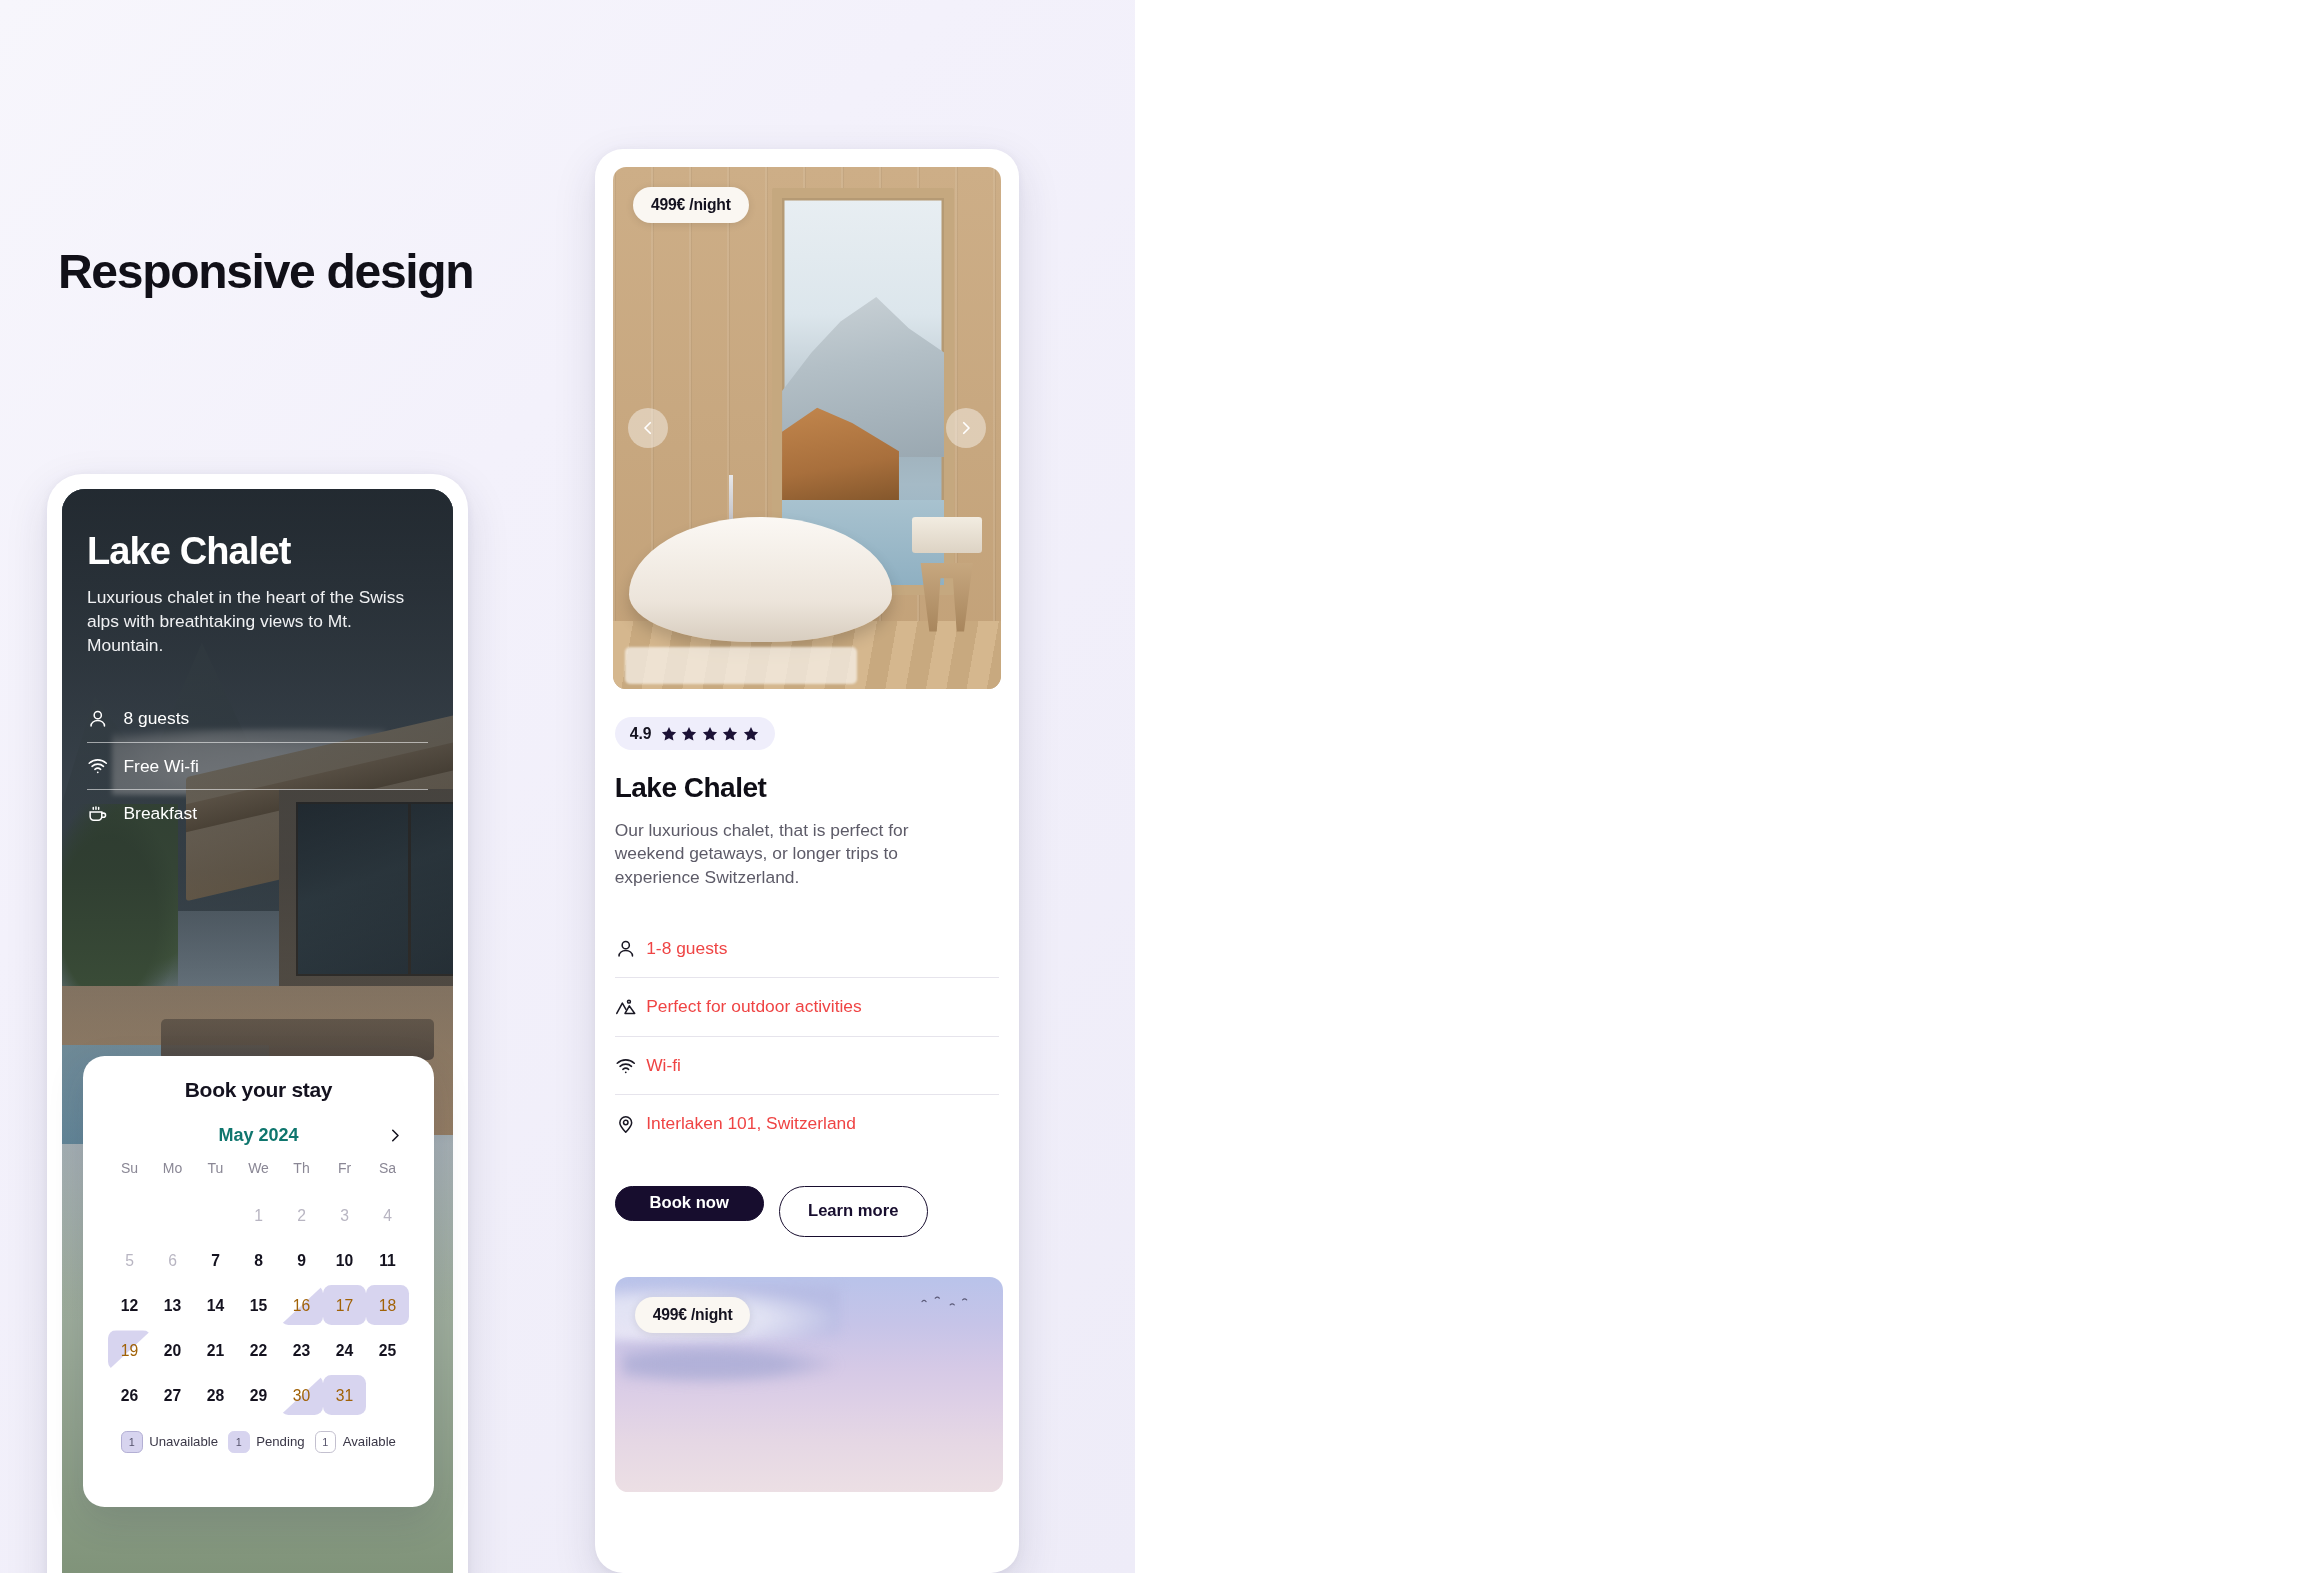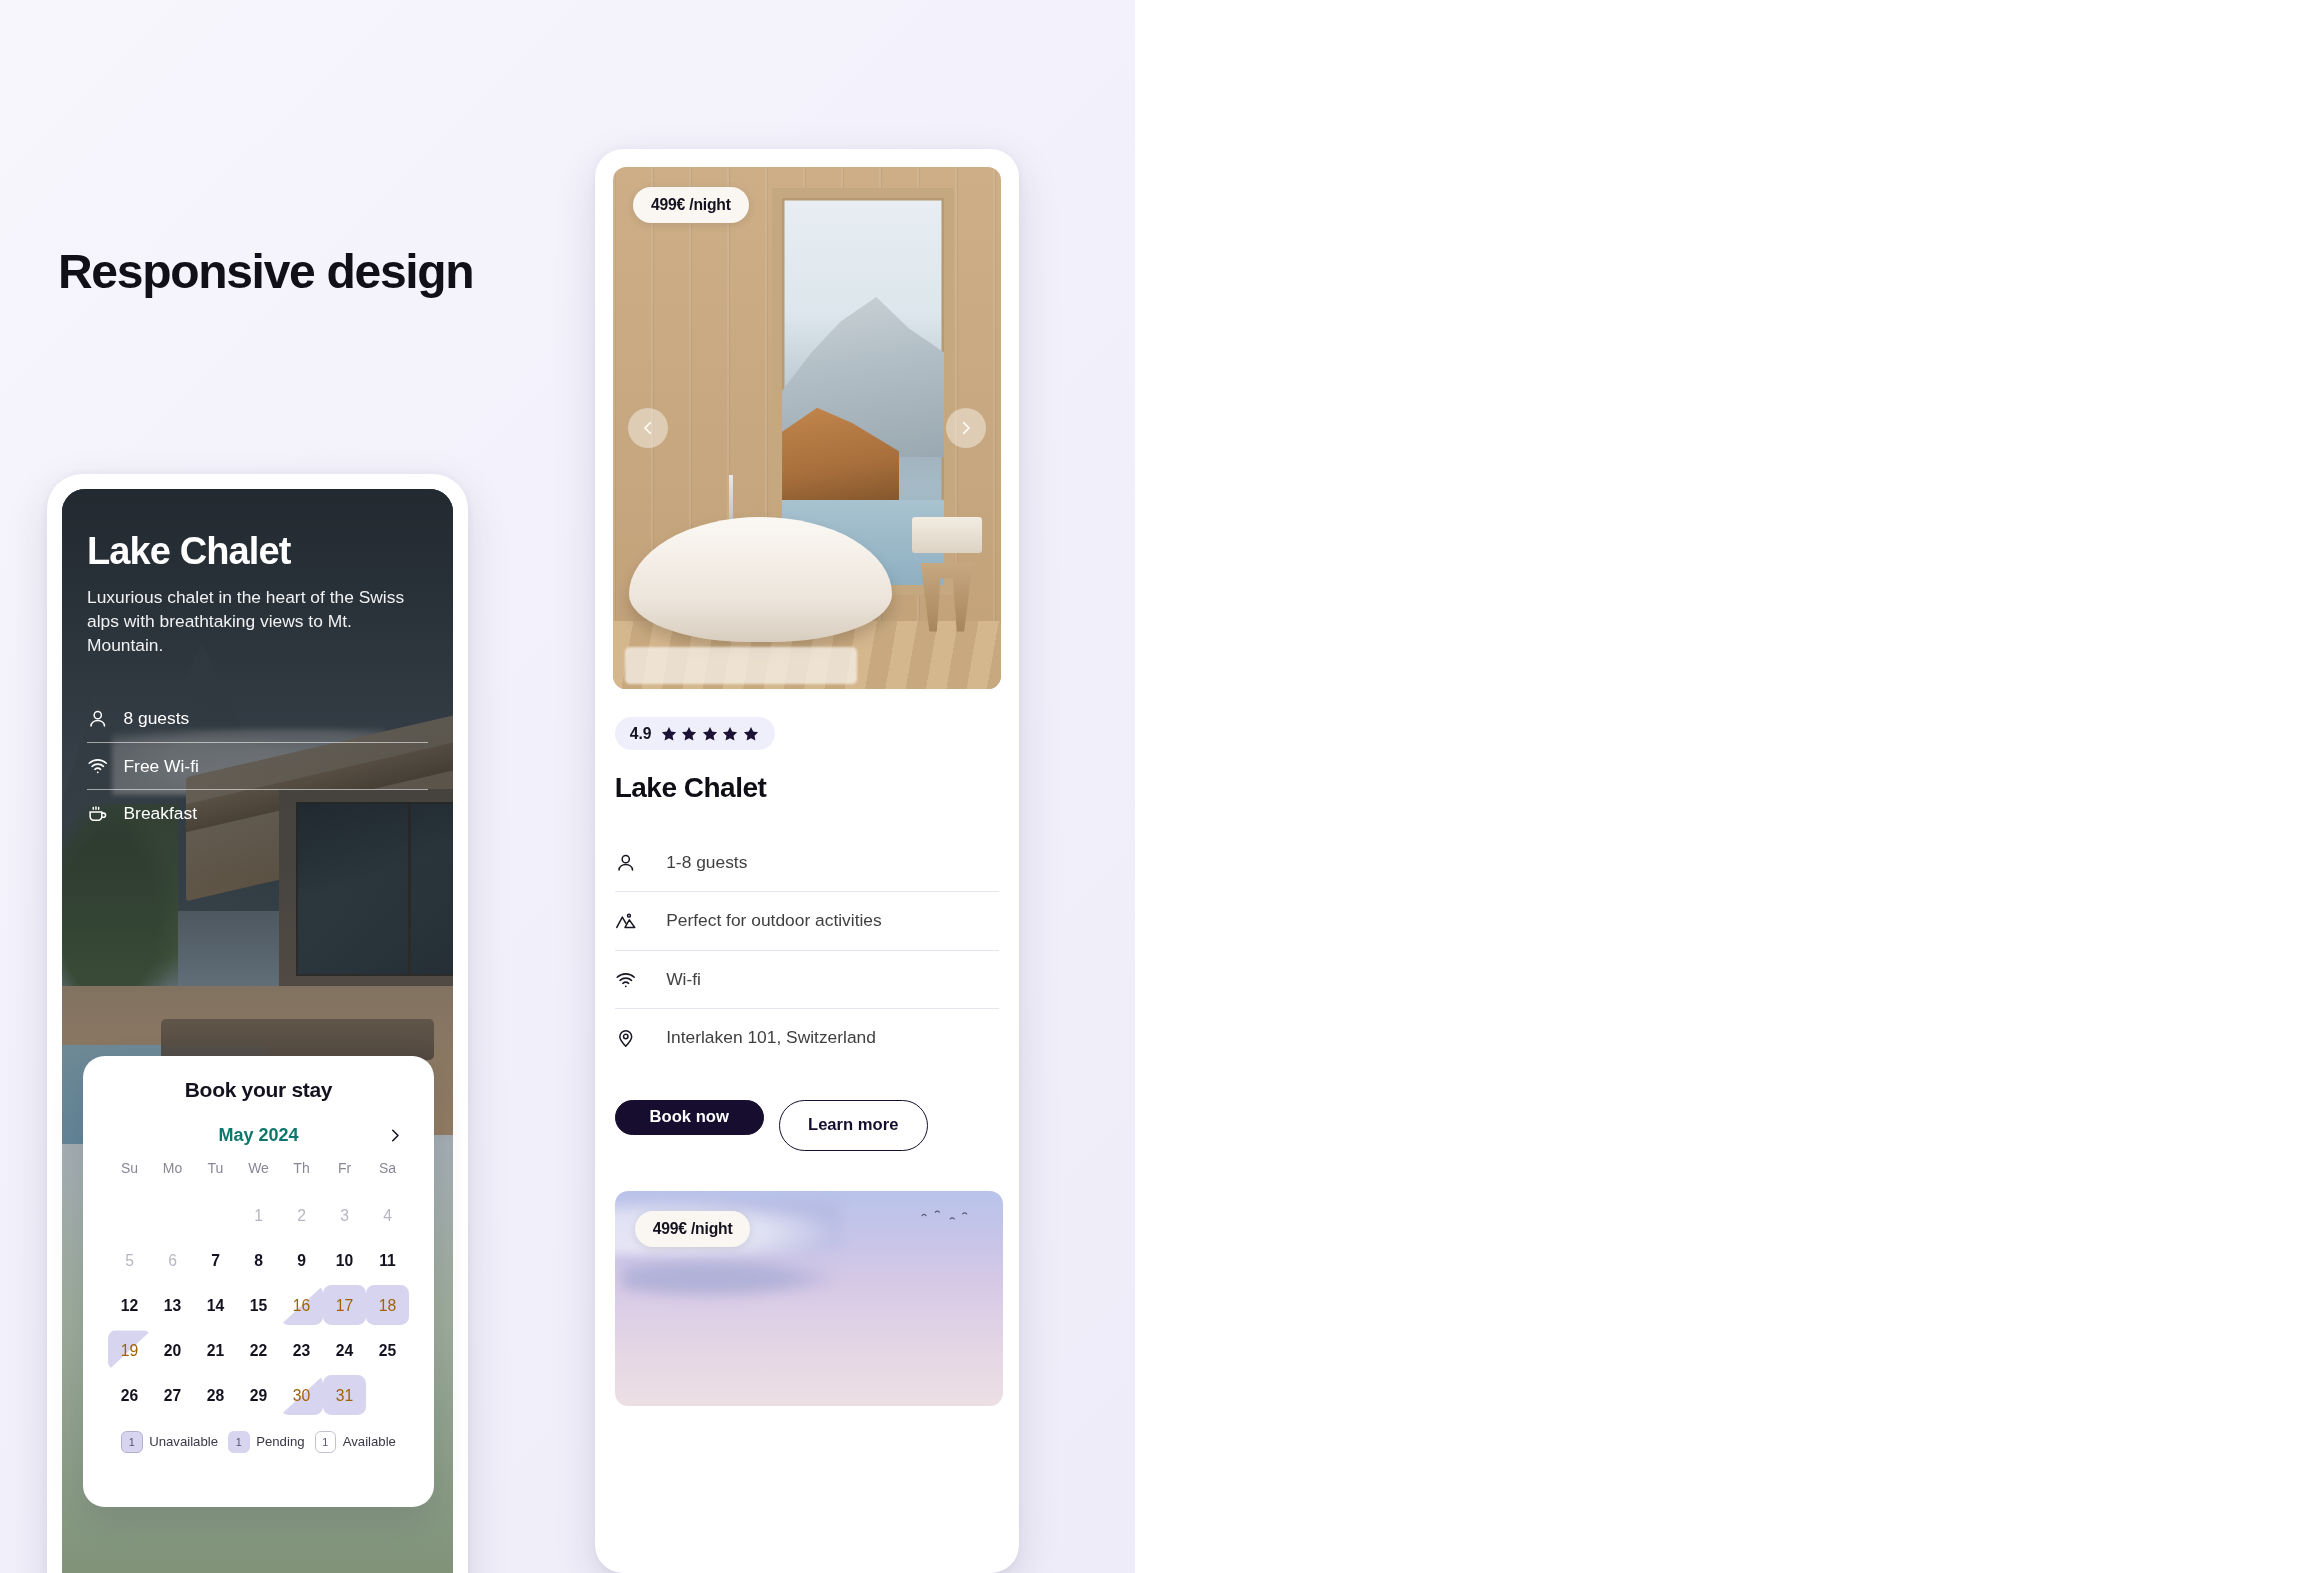--- a/index.html
+++ b/index.html
@@ -278,21 +278,21 @@
   .rating-pill {
     display:inline-flex; align-items:center; gap:8.3px;
     background:#efeefb; border-radius:827px; padding: 7.5px 15px;
   }
   .rating-num { font-size:15.7px; font-weight:700; color:#14121f; }
   .stars { display:inline-flex; gap:2.5px; color:#1c1236; }
 
   .listing-title { font-weight:700; color:#0f0e16; letter-spacing:-0.5px; }
   .listing-desc { color:#5d5b68; }
 
-  .feat-row { display:flex; gap:30px; color:#404040; }
+  .feat-row { display:flex; gap:10px; color:#ef4444; }
   .feat-row + .feat-row { border-top: 0.8px solid #e6e4ec; }
 
   .btn {
     border-radius: 827px; font-weight:700; cursor:pointer;
     display:inline-flex; align-items:center; justify-content:center;
   }
   .btn-primary { background:#170d2e; color:#fff; border:1.7px solid #170d2e; }
   .btn-secondary { background:#fff; color:#170d2e; border:1.7px solid #170d2e; }
 
   
@@ -508,20 +508,21 @@
                   <svg width="18" height="18" viewBox="0 0 24 24" fill="#1c1236">
                     <path d="M12 2.6l2.9 6.1 6.6.9-4.8 4.6 1.2 6.6L12 17.7l-5.9 3.1 1.2-6.6L2.5 9.6l6.6-.9z"></path>
                   </svg>
                 </span>
               </span>
           </span>
         </div>
 
         <div class="listing-title" style="font-size:28px; margin-top:21.5px;">Lake Chalet</div>
 
+        <div class="listing-desc" style="font-size:17.4px; line-height:1.36; margin-top:15px; max-width:348px;">Our luxurious chalet, that is perfect for weekend getaways, or longer trips to experience Switzerland.</div>
 
         <div style="margin-top:30px;">
           <div class="feat-row" style="padding:18px 0; font-size:17.4px;">
             <span class="ic">
               <svg width="21.5" height="21.5" viewBox="0 0 24 24" fill="none" stroke="#1a1824" stroke-width="1.7" stroke-linecap="round">
                   <circle cx="12" cy="8" r="4"></circle>
                   <path d="M4.5 20c0-3.6 3.4-6 7.5-6s7.5 2.4 7.5 6"></path>
                 </svg>
             </span>
             <span>1-8 guests</span>

